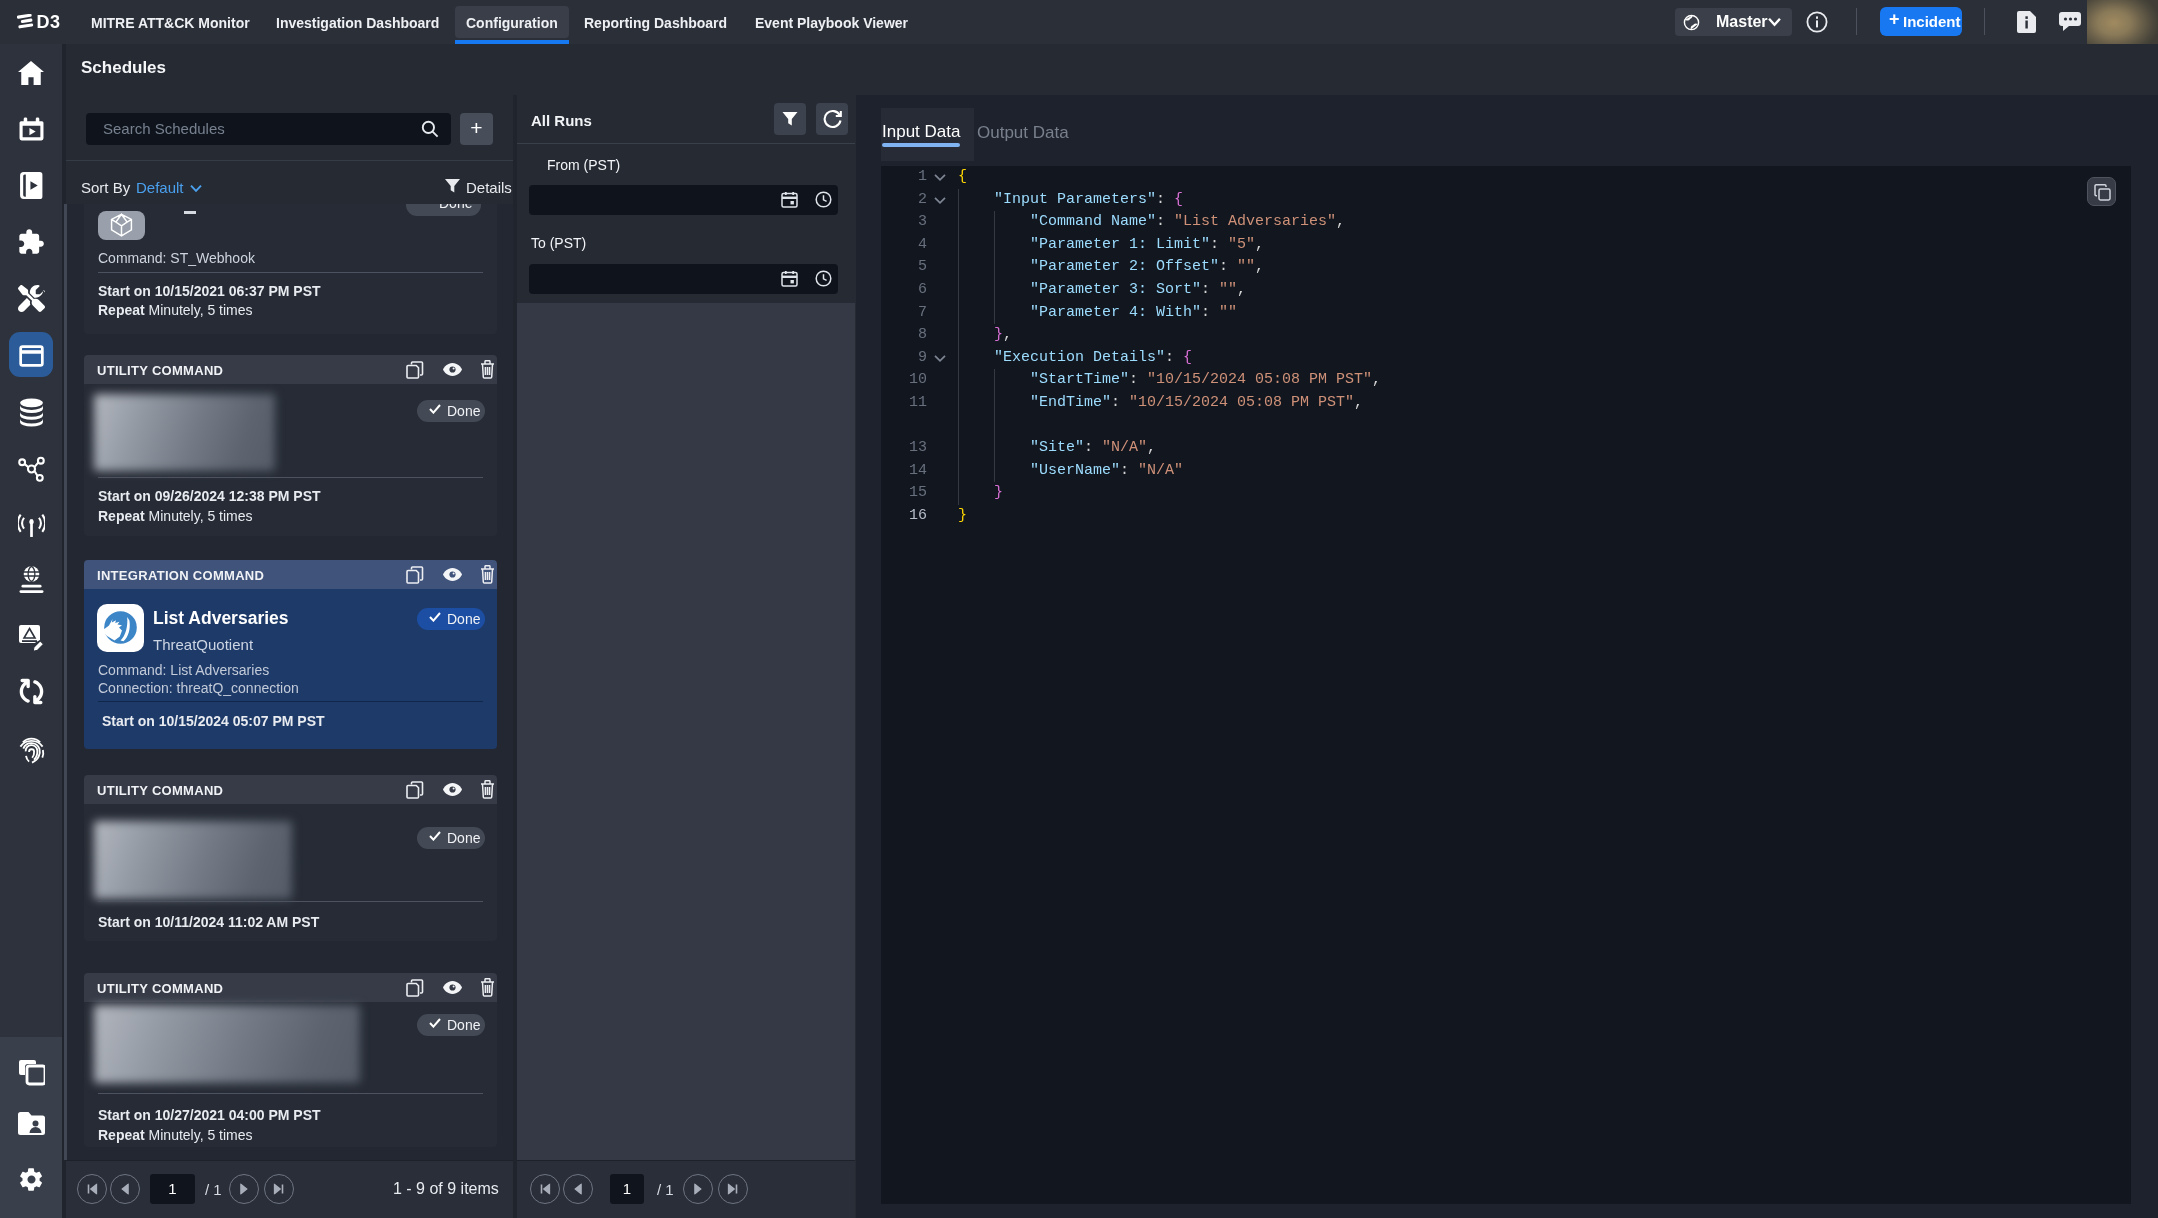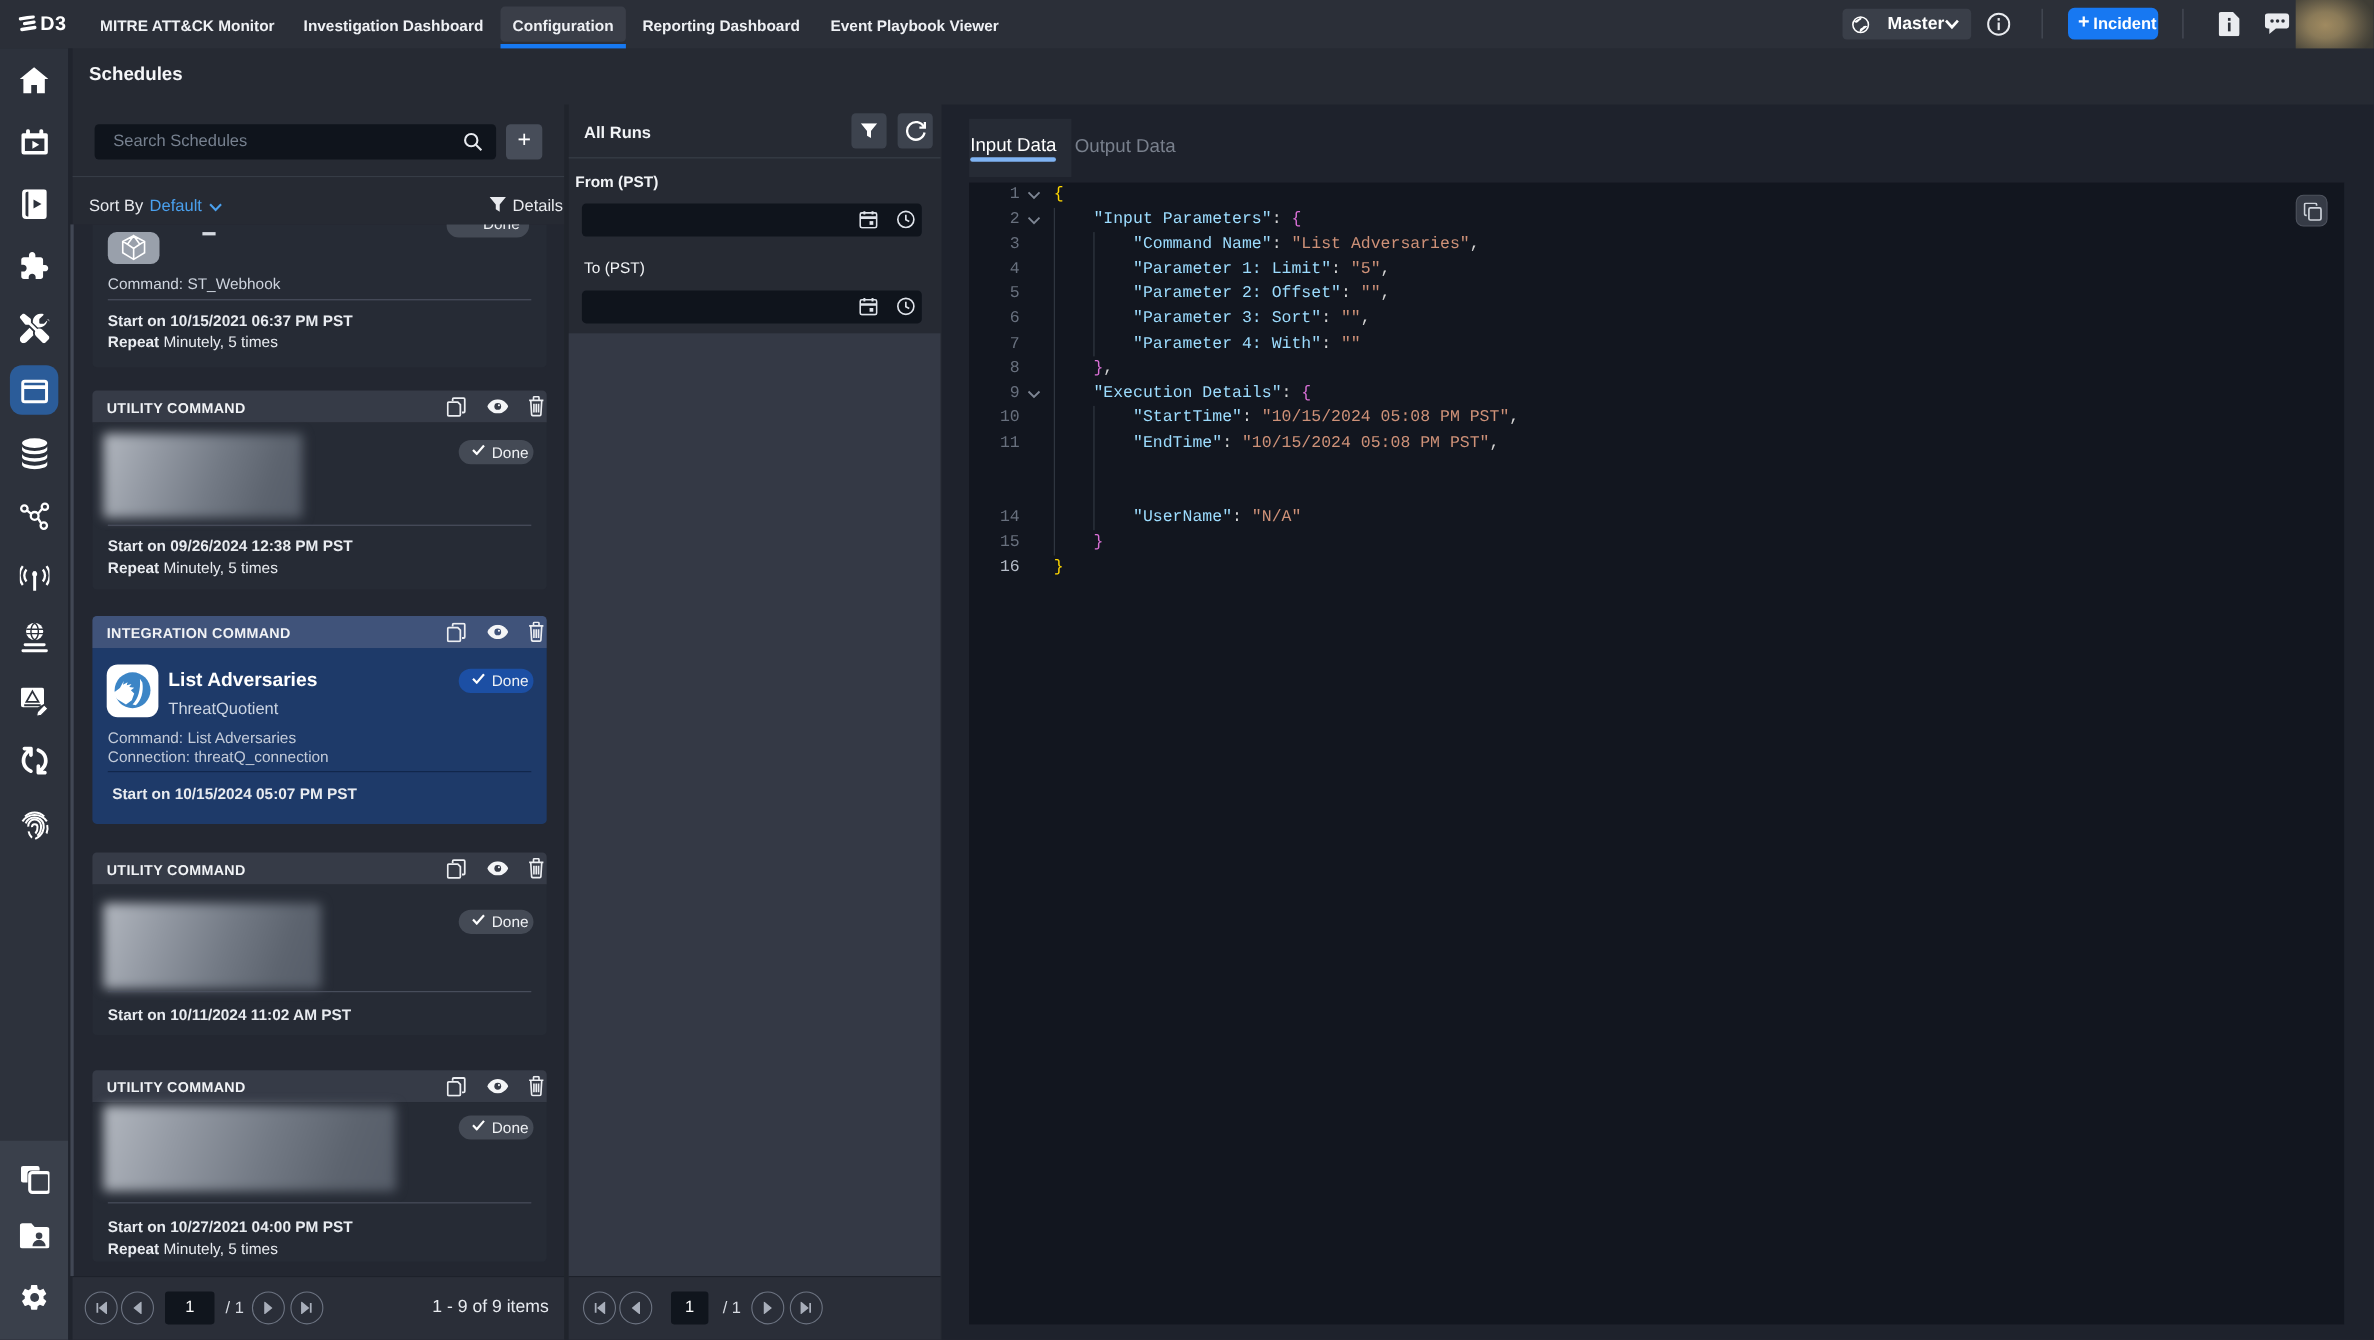--- a/index.html
+++ b/index.html
@@ -378,21 +378,21 @@
           <path d="M0 0 h15 l-5.7 7 v6.5 l-3.6 -2.2 v-4.3 z"></path>
         </svg>
     </div>
     <div class="abs" style="left:299px;top:8px;width:32px;height:32px;background:#3d434e;border-radius:4px;">
       <svg class="abs" style="left:7px;top:6px;" width="19" height="20" viewBox="0 0 19 20" fill="none" stroke="#fff" stroke-width="2.1">
         <path d="M16.8 6.4 A8 8 0 1 0 17.5 11.5"></path>
           <path d="M17.8 2 v5 h-5" fill="none"></path>
       </svg>
     </div>
     <div class="abs" style="left:0;top:48px;width:338px;height:1px;background:#3a4049;"></div>
-    <div class="abs" style="left:6px;top:62px;font-size:14px;font-weight:bold;color:#f2f4f7;text-align:center;">From (PST)</div>
+    <div class="abs" style="left:30px;top:62px;font-size:14px;font-weight:normal;color:#f2f4f7;text-align:center;">From (PST)</div>
     <div class="abs" style="left:12px;top:90px;width:309px;height:30px;background:#0f141c;border-radius:4px;">
       <svg class="abs" style="left:252px;top:6px;" width="17" height="17" viewBox="0 0 17 17" fill="none" stroke="#dfe3ea" stroke-width="1.5">
         <rect x="1" y="2.5" width="15" height="13.5" rx="1.5"></rect>
           <path d="M1 6.8 h15" stroke-width="2.4"></path>
           <path d="M4.8 1 v3 M12.2 1 v3" stroke-width="1.8"></path>
           <rect x="9.5" y="10" width="3.4" height="3.4" fill="#dfe3ea" stroke="none"></rect>
       </svg>
       <svg class="abs" style="left:286px;top:6px;" width="17" height="17" viewBox="0 0 17 17" fill="none" stroke="#dfe3ea" stroke-width="1.5">
         <circle cx="8.5" cy="8.5" r="7.3"></circle>
           <path d="M8.5 4.3 V8.8 L11.6 10.4"></path>
@@ -499,20 +499,24 @@
           <span class="cc">    <span class="k">"Execution Details"</span><span class="p">: </span><span class="b2">{</span></span>
         </div>
       <div class="cl" style="top:203.4px;">
           <span class="ln">10</span>
           <span class="cc">        <span class="k">"StartTime"</span><span class="p">: </span><span class="s">"10/15/2024 05:08 PM PST"</span><span class="p">,</span></span>
         </div>
       <div class="cl" style="top:226px;">
           <span class="ln">11</span>
           <span class="cc">        <span class="k">"EndTime"</span><span class="p">: </span><span class="s">"10/15/2024 05:08 PM PST"</span><span class="p">,</span></span>
         </div>
+      <div class="cl" style="top:271.2px;">
+          <span class="ln">13</span>
+          <span class="cc">        <span class="k">"Site"</span><span class="p">: </span><span class="s">"N/A"</span><span class="p">,</span></span>
+        </div>
       <div class="cl" style="top:293.8px;">
           <span class="ln">14</span>
           <span class="cc">        <span class="k">"UserName"</span><span class="p">: </span><span class="s">"N/A"</span></span>
         </div>
       <div class="cl" style="top:316.4px;">
           <span class="ln">15</span>
           <span class="cc">    <span class="b2">}</span></span>
         </div>
       <div class="cl" style="top:339px;">
           <span class="ln lnb">16</span>

